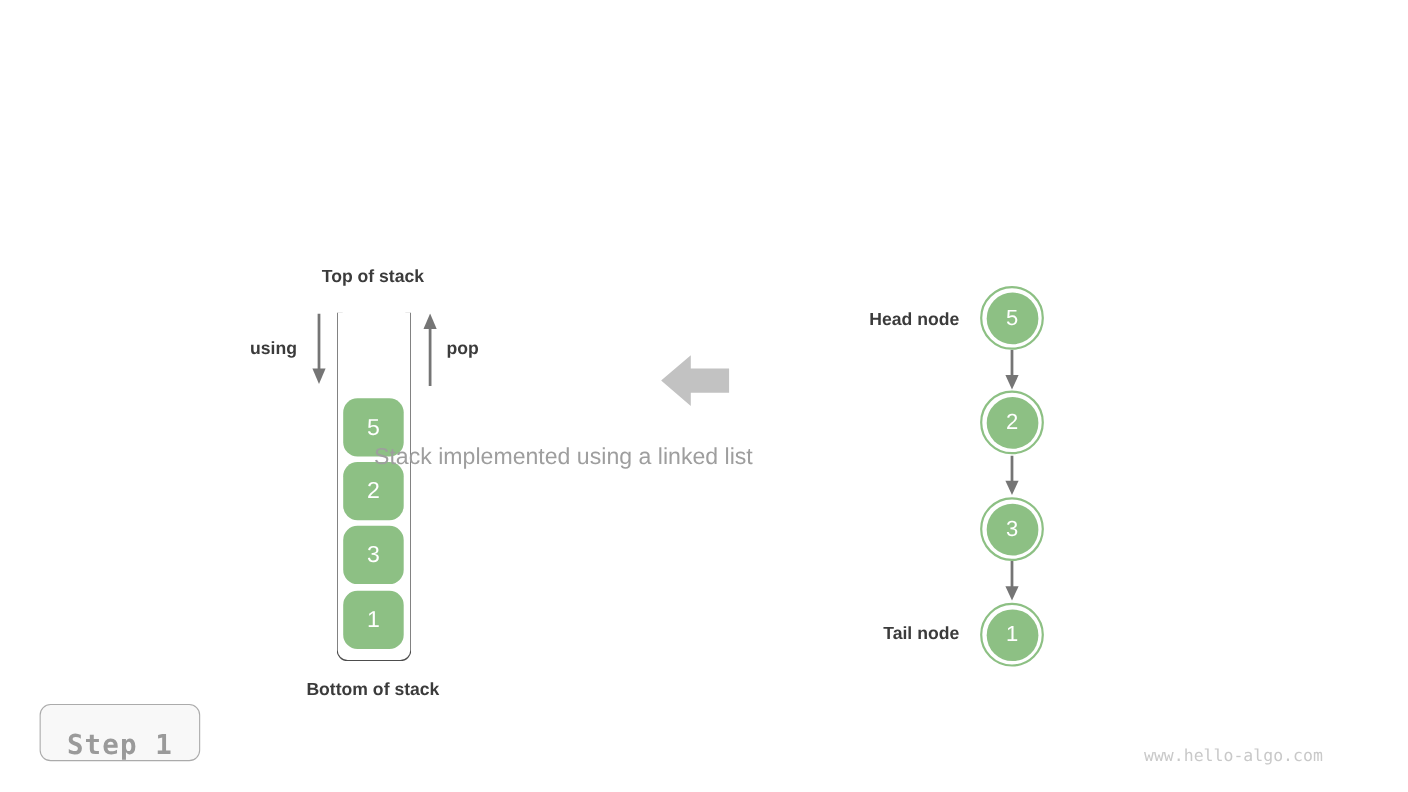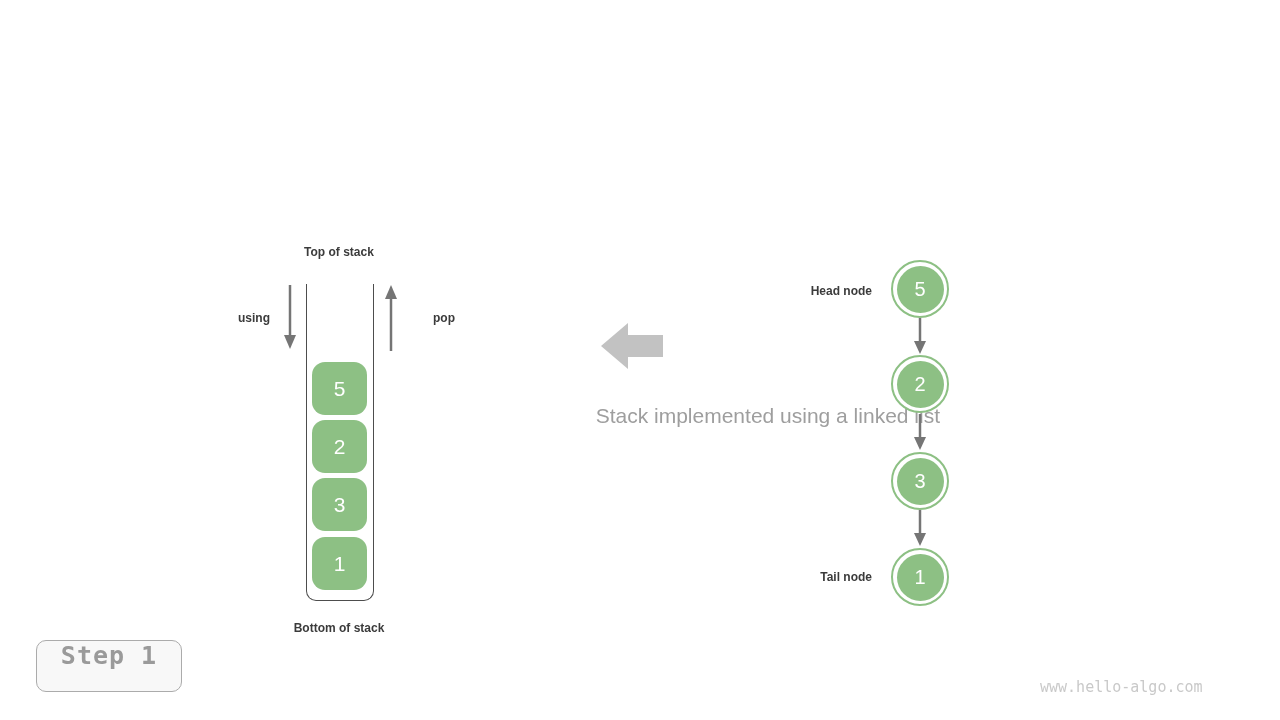--- a/index.html
+++ b/index.html
@@ -2,21 +2,21 @@
 <html><head>
 <meta charset="utf-8">
 <style>
   html,body{margin:0;padding:0;background:#fff;}
   .canvas{
     position:relative;width:1280px;height:720px;background:#ffffff;
     font-family:"Liberation Sans",sans-serif;overflow:hidden;
   }
   .abs{position:absolute;}
   .label{
-    font-size:12px;font-weight:700;color:#3b3b3b;line-height:24px;
+    font-size:16px;font-weight:700;color:#3b3b3b;line-height:24px;
   }
   .center{text-align:center;}
   .right{text-align:right;}
 
   
   .stack-container{
     left:306px;top:284px;width:66px;height:316px;
     border:1.6px solid #4d4d4d;border-top:none;
     border-radius:0 0 10px 10px;
     background:#ffffff;
@@ -35,27 +35,27 @@
     display:flex;align-items:center;justify-content:center;
   }
   .node-inner{
     width:47px;height:47px;border-radius:50%;background:#8dc084;
     color:#ffffff;font-size:20px;font-weight:500;
     display:flex;align-items:center;justify-content:center;
   }
 
   .caption{
     left:340px;top:404px;width:600px;
-    font-size:21px;font-weight:400;color:#9e9e9e;text-align:right;
+    font-size:21px;font-weight:400;color:#9e9e9e;text-align:left;
   }
 
   .step-badge{
     left:36px;top:640px;width:146px;height:52px;
     background:#f8f8f8;border:1.6px solid #ababab;border-radius:10px;
-    display:flex;align-items:flex-start;justify-content:center;box-sizing:border-box;
+    display:flex;align-items:flex-end;justify-content:center;box-sizing:border-box;
   }
   .step-badge-text{
     font-family:"DejaVu Sans Mono",monospace;
     font-size:25px;font-weight:700;color:#9a9a9a;letter-spacing:1px;
   }
   .watermark{
     left:1040px;top:678px;width:200px;text-align:left;
     font-family:"DejaVu Sans Mono",monospace;
     font-size:15px;color:#c9c9c9;
   }
@@ -72,21 +72,21 @@
   <div class="abs label right" style="left:170px;top:306px;width:100px;">using</div>
   <svg class="abs" style="left:283px;top:285px;" width="14" height="66">
     <line x1="7" y1="0" x2="7" y2="52" stroke="#757575" stroke-width="2.5"></line>
     <polygon points="1,50 13,50 7,64" fill="#757575"></polygon>
   </svg>
 
   <svg class="abs" style="left:384px;top:285px;" width="14" height="66">
     <polygon points="1,14 13,14 7,0" fill="#757575"></polygon>
     <line x1="7" y1="12" x2="7" y2="66" stroke="#757575" stroke-width="2.5"></line>
   </svg>
-  <div class="abs label" style="left:433px;top:306px;width:100px;">pop</div>
+  <div class="abs label" style="left:406px;top:306px;width:100px;">pop</div>
 
   <div class="abs stack-item" style="top:362px;">5</div>
   <div class="abs stack-item" style="top:420px;">2</div>
   <div class="abs stack-item" style="top:478px;">3</div>
   <div class="abs stack-item" style="top:537px;">1</div>
 
   <div class="abs label center" style="left:239px;top:616px;width:200px;text-align:center;">Bottom of stack</div>
 
   <svg class="abs" style="left:601px;top:321px;" width="62" height="50">
     <polygon points="0,25 27,2 27,14 62,14 62,36 27,36 27,48" fill="#c2c2c2"></polygon>

